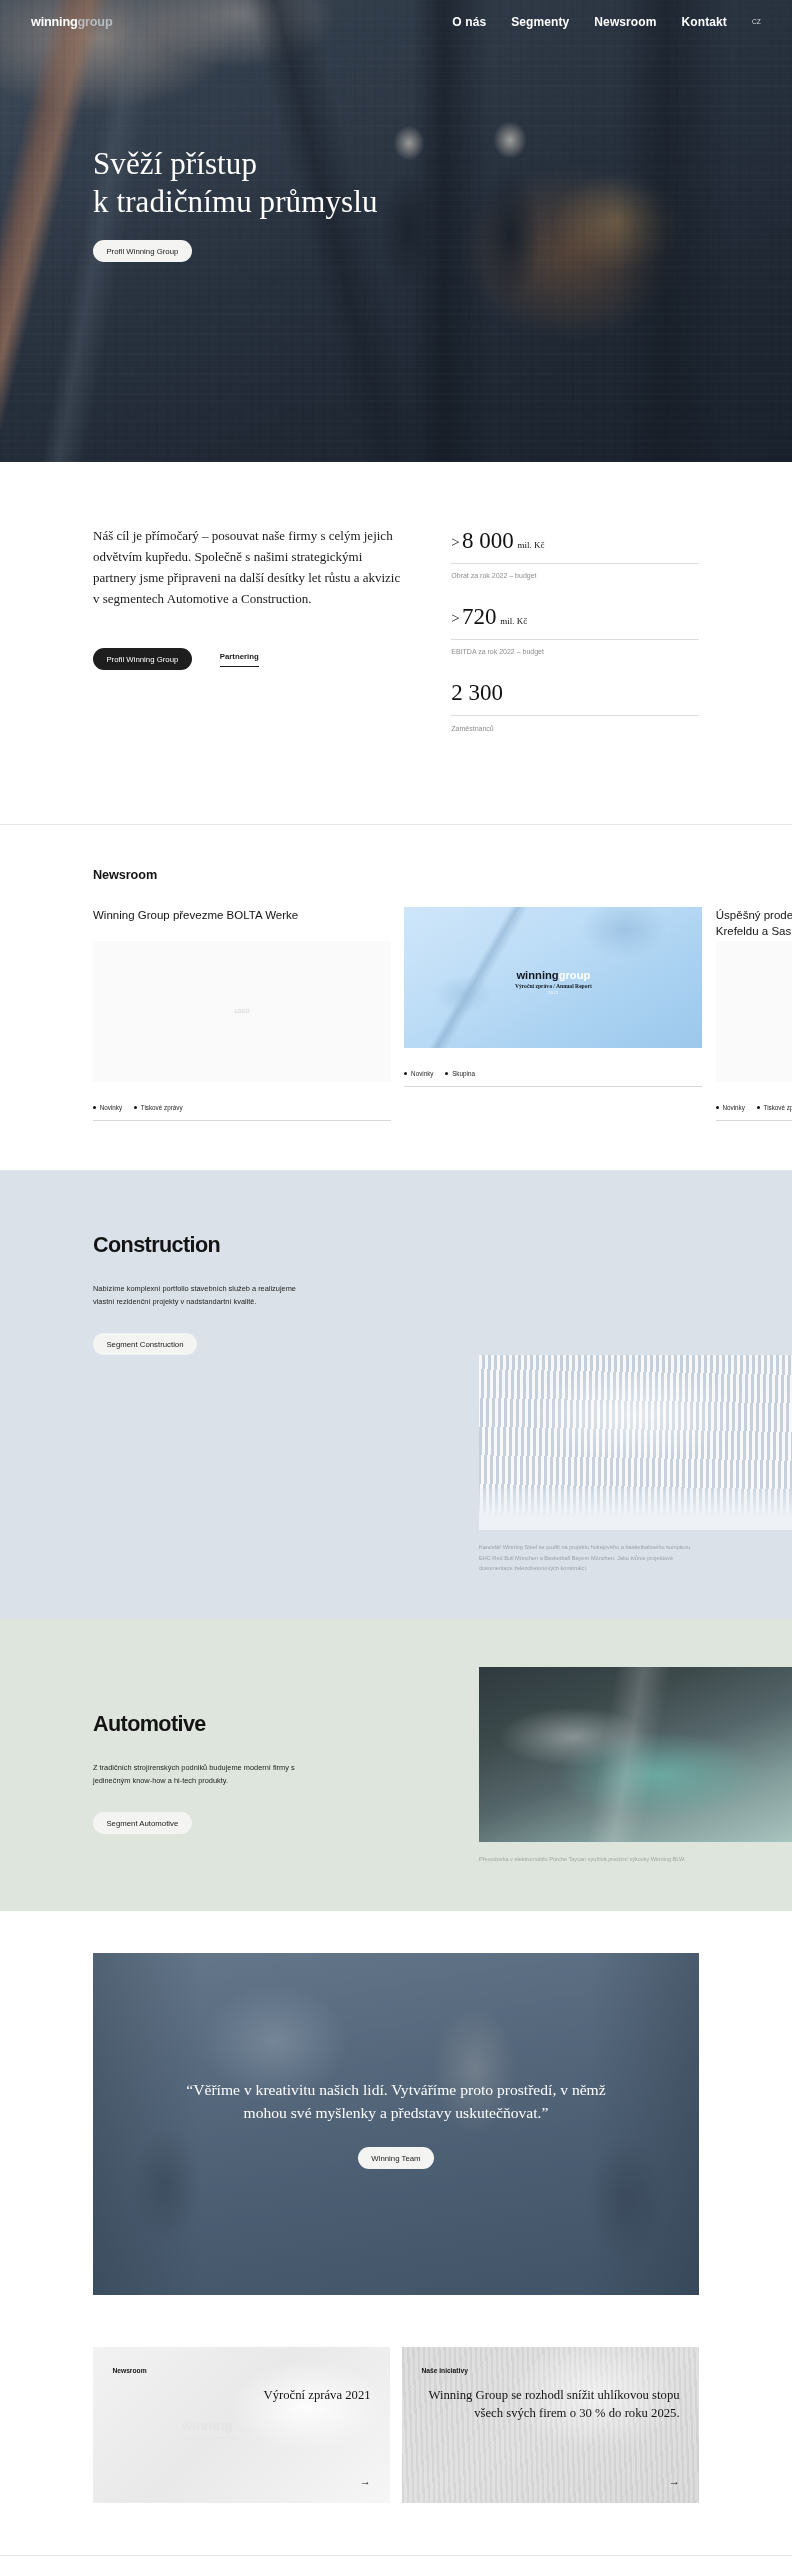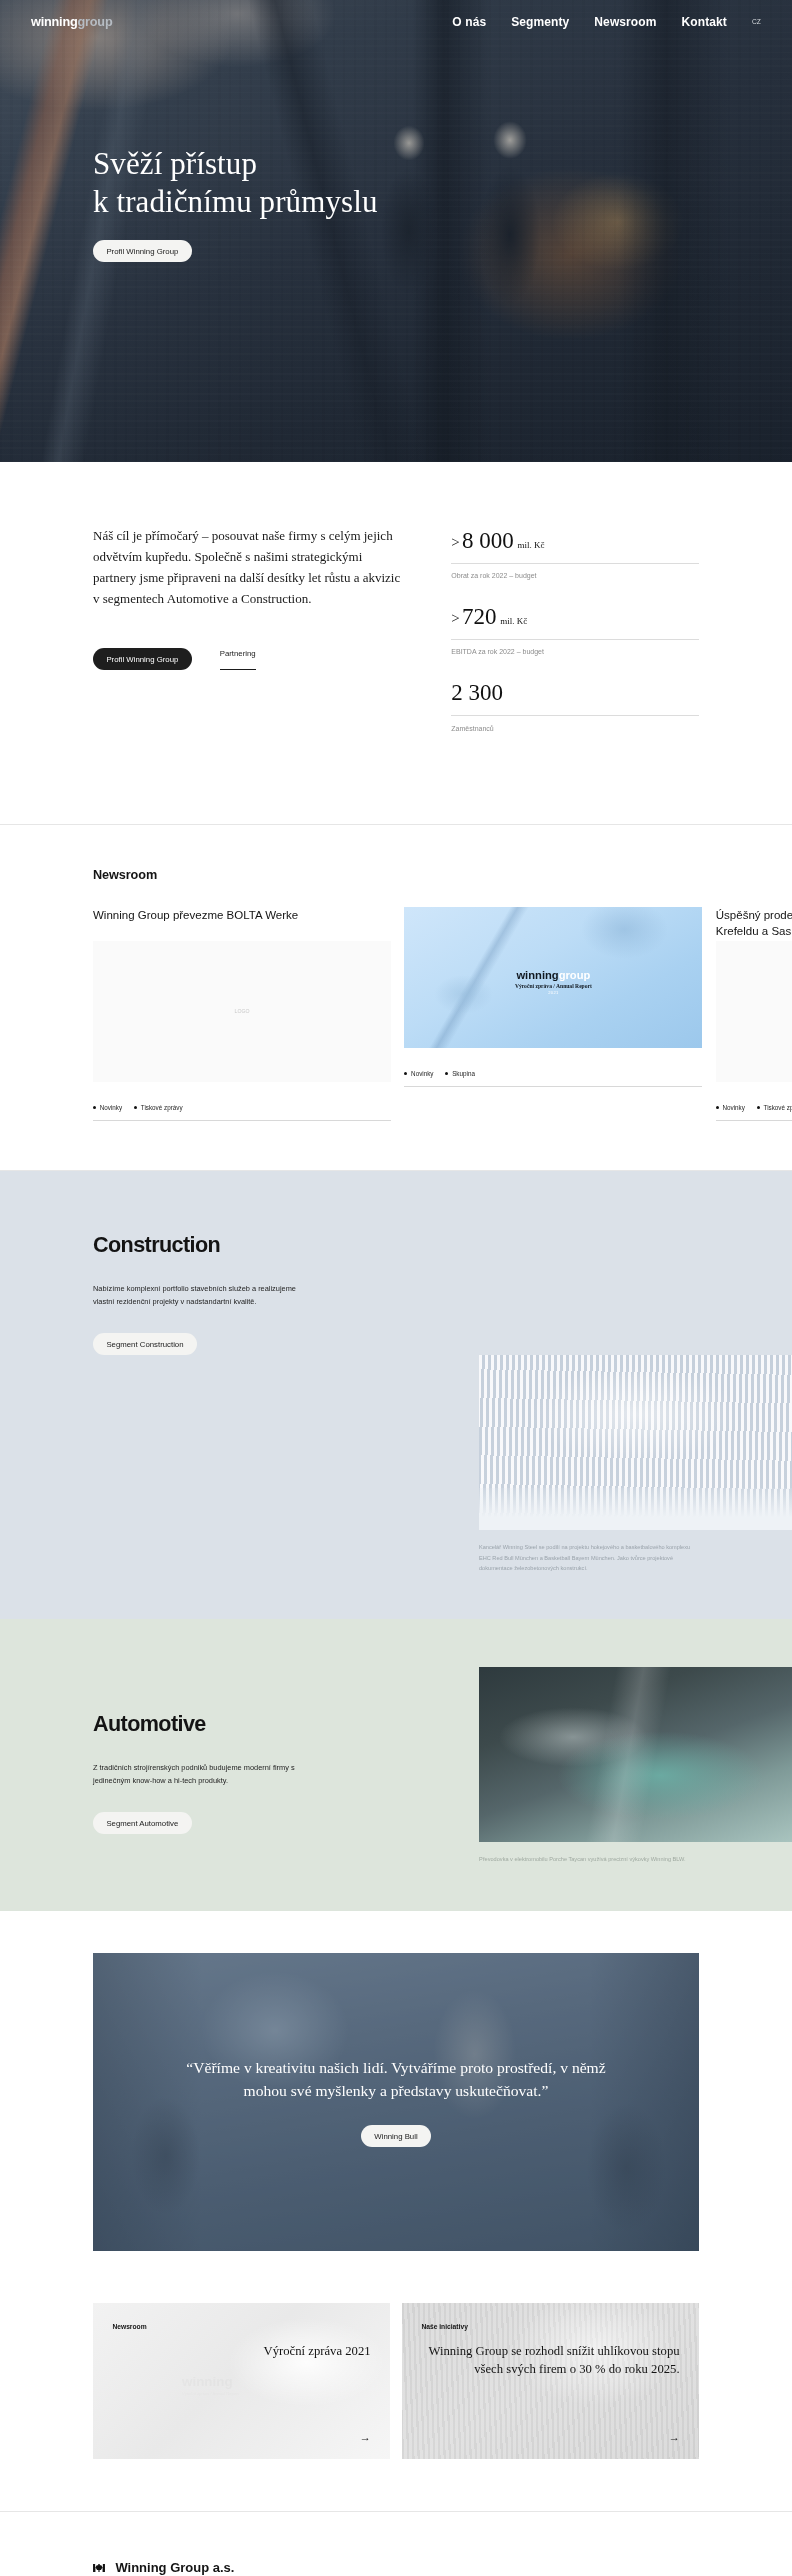--- a/index.html
+++ b/index.html
@@ -95,21 +95,21 @@
     border-bottom:0.7px solid #e6e6e6;
   }
   .intro-left { width:320px; }
   .intro-copy {
     font-family:"Liberation Serif", serif;
     font-size:13px; line-height:1.62; color:#1a1a1a;
   }
   .intro-actions { margin-top:39px; display:flex; align-items:center; gap:28px; }
   .link-underline {
     font-size:7.8px; color:#1b1b1b; text-decoration:none;
-    border-bottom:0.7px solid #1b1b1b; padding-bottom:11px;
+    border-bottom:0.7px solid #1b1b1b; padding-bottom:5px;font-weight:bold;
   }
   .intro-right { width:253px; margin-left:auto; padding-top:3px; }
   .stat { margin-bottom:25px; }
   .stat-value {
     font-family:"Liberation Serif", serif;
     font-size:23px; line-height:1.1; color:#111; white-space:nowrap;
   }
   .stat-value .gt { font-size:15px; vertical-align:1.5px; margin-right:2.2px; }
   .stat-unit { font-size:9px; margin-left:3.7px; }
   .stat-rule { border:0; border-top:0.7px solid #dcdcdc; margin:9.7px 0 8.2px; }
@@ -198,21 +198,21 @@
     background:linear-gradient(100deg, transparent 40%, rgba(255,255,255,.18) 48%, transparent 56%);
   }
   .seg-caption {
     margin-top:12px; font-size:5.6px; line-height:1.85; color:#9aa3ab; max-width:298px;
   }
   .segment.automotive .seg-caption { color:#9fa9a0; }
 
   
   .quote-wrap { padding:42px 93px 39px; }
   .quote {
-    position:relative; width:606px; height:298px; overflow:hidden;
+    position:relative; width:606px; height:342px; overflow:hidden;
     display:flex; flex-direction:column; align-items:center; justify-content:center;
   }
   .quote-photo-fallback {
     position:absolute; inset:0;
     background:linear-gradient(170deg,#8fa2b6 0%,#76899e 32%,#62758a 62%,#4f6275 100%);
   }
   .quote-photo-detail {
     position:absolute; inset:0;
     background:
       radial-gradient(ellipse 112px 89px at 30% 26%, rgba(206,222,236,.55), transparent 66%),
@@ -455,21 +455,21 @@
   </div>
 </section>
 
 <section class="quote-wrap">
   <div class="quote">
     <div class="quote-photo-fallback"></div>
     <div class="quote-photo-detail"></div>
     <div class="quote-tint"></div>
     <blockquote class="quote-text">“Věříme v kreativitu našich lidí. Vytváříme proto prostředí, v němž mohou své myšlenky a představy uskutečňovat.”</blockquote>
     <div class="quote-cta">
-      <a href="#" class="pill">Winning Bull</a>
+      <a href="#" class="pill">Winning Team</a>
     </div>
   </div>
 </section>
 
 <section class="cards">
 
   <a href="#" class="card a" style="text-decoration:none;">
     <div class="card-watermark">
       <div class="wm1">winning</div>
       <div class="wm2">Výroční zpráva / Annual Report</div>

